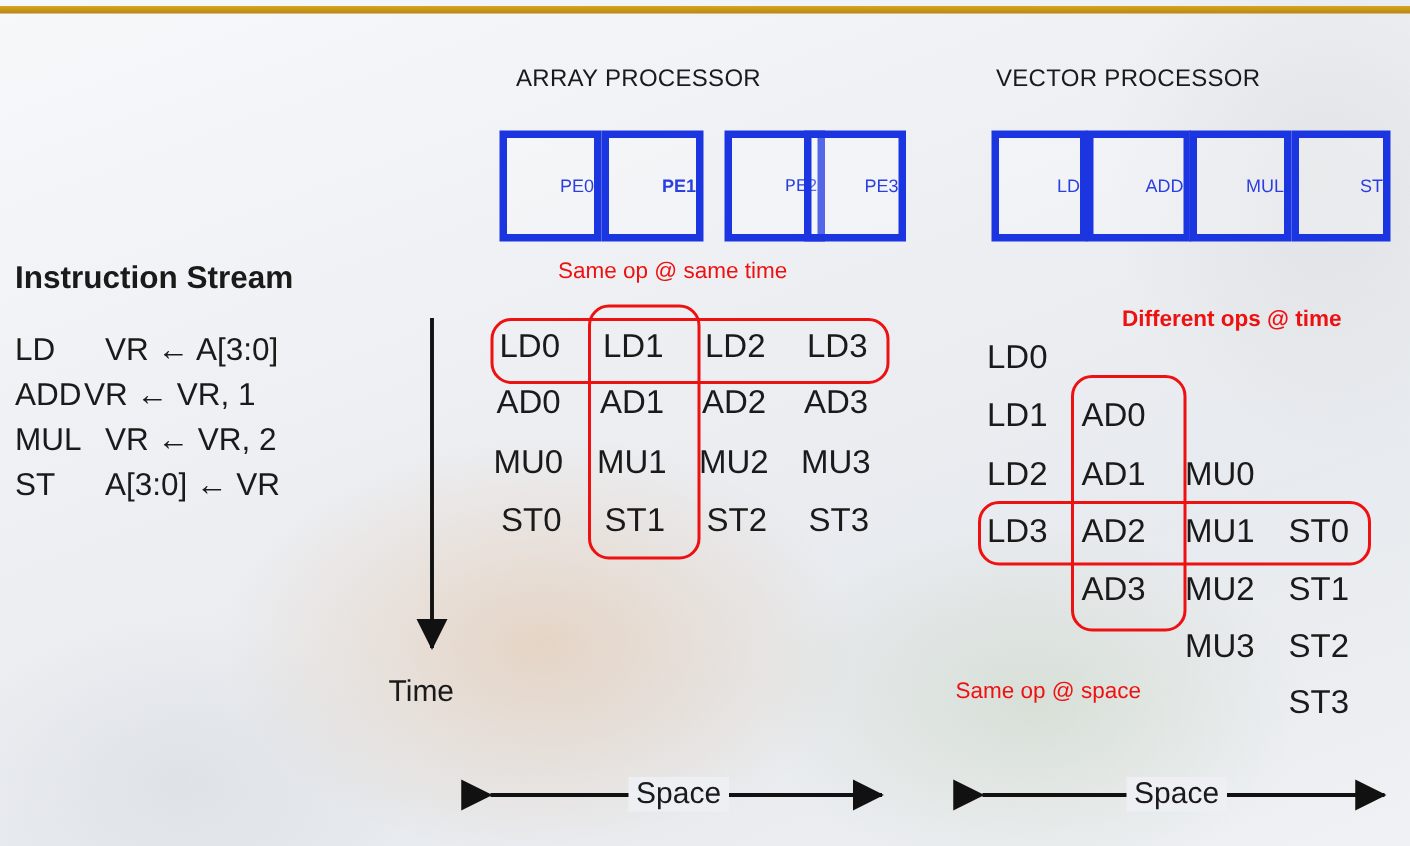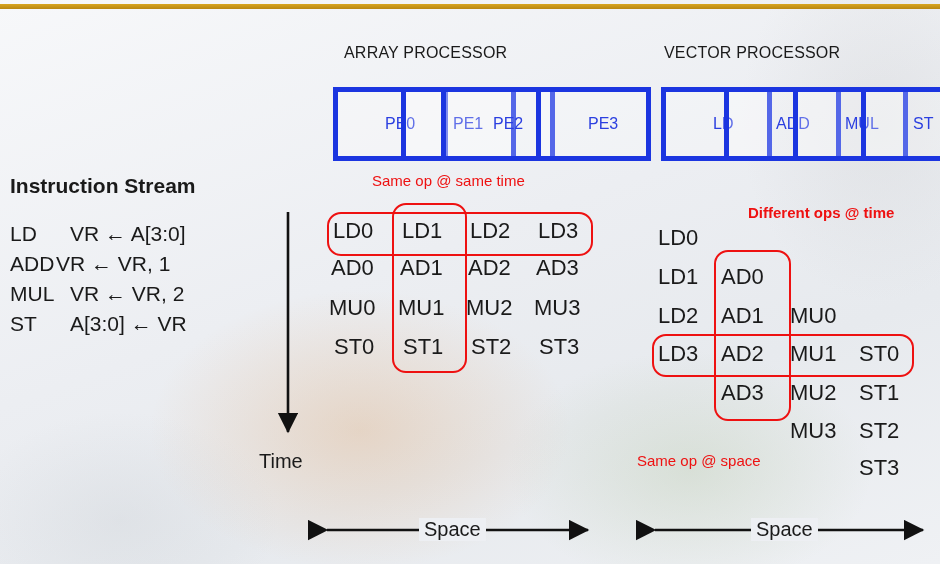--- a/index.html
+++ b/index.html
@@ -23,22 +23,22 @@
   .goldbar{
     position:absolute;left:0;top:4px;width:940px;height:5px;
     background:linear-gradient(180deg,#d8a520,#b98712);
   }
   .abs{position:absolute;}
   .hdr{
     font-size:16px;color:#1a1a1a;letter-spacing:0.2px;white-space:nowrap;
   }
   .pebox{
     position:absolute;border:5px solid #1b35e0;background:rgba(255,255,255,0.25);
-    display:flex;align-items:center;justify-content:flex-start;
-    color:#2b3fe0;font-size:16px;padding-left:47px;
+    display:flex;align-items:center;justify-content:flex-end;
+    color:#2b3fe0;font-size:12px;
   }
   .istitle{font-size:21px;color:#1a1a1a;}
   .irow{font-size:21px;color:#1a1a1a;white-space:pre;}
   .cell{
     position:absolute;font-size:22px;color:#1a1a1a;white-space:nowrap;
   }
   .redlbl{
     position:absolute;font-size:15px;color:#ee1111;white-space:nowrap;
   }
   .redbox{
@@ -54,24 +54,24 @@
 <div id="slide">
 
   <div class="goldbar"></div>
 
   <div class="abs hdr" style="left:344px;top:44px;">ARRAY PROCESSOR</div>
   <div class="abs hdr" style="left:664px;top:44px;">VECTOR PROCESSOR</div>
 
   <div class="pebox" style="left:333px;top:87px;width:58px;height:64px;">
     <span>PE0</span>
   </div>
-  <div class="pebox" style="left:401px;top:87px;width:58px;height:64px;">
+  <div class="pebox" style="left:401px;top:87px;width:58px;height:64px;font-weight:bold;">
     <span>PE1</span>
   </div>
-  <div class="pebox" style="left:441px;top:87px;width:57px;height:64px;">
+  <div class="pebox" style="left:483px;top:87px;width:57px;height:64px;font-family:Liberation Mono, monospace;">
     <span>PE2</span>
   </div>
   <div class="pebox" style="left:536px;top:87px;width:58px;height:64px;">
     <span>PE3</span>
   </div>
 
   <div class="pebox" style="left:661px;top:87px;width:54px;height:64px;">
     <span>LD</span>
   </div>
   <div class="pebox" style="left:724px;top:87px;width:60px;height:64px;">

